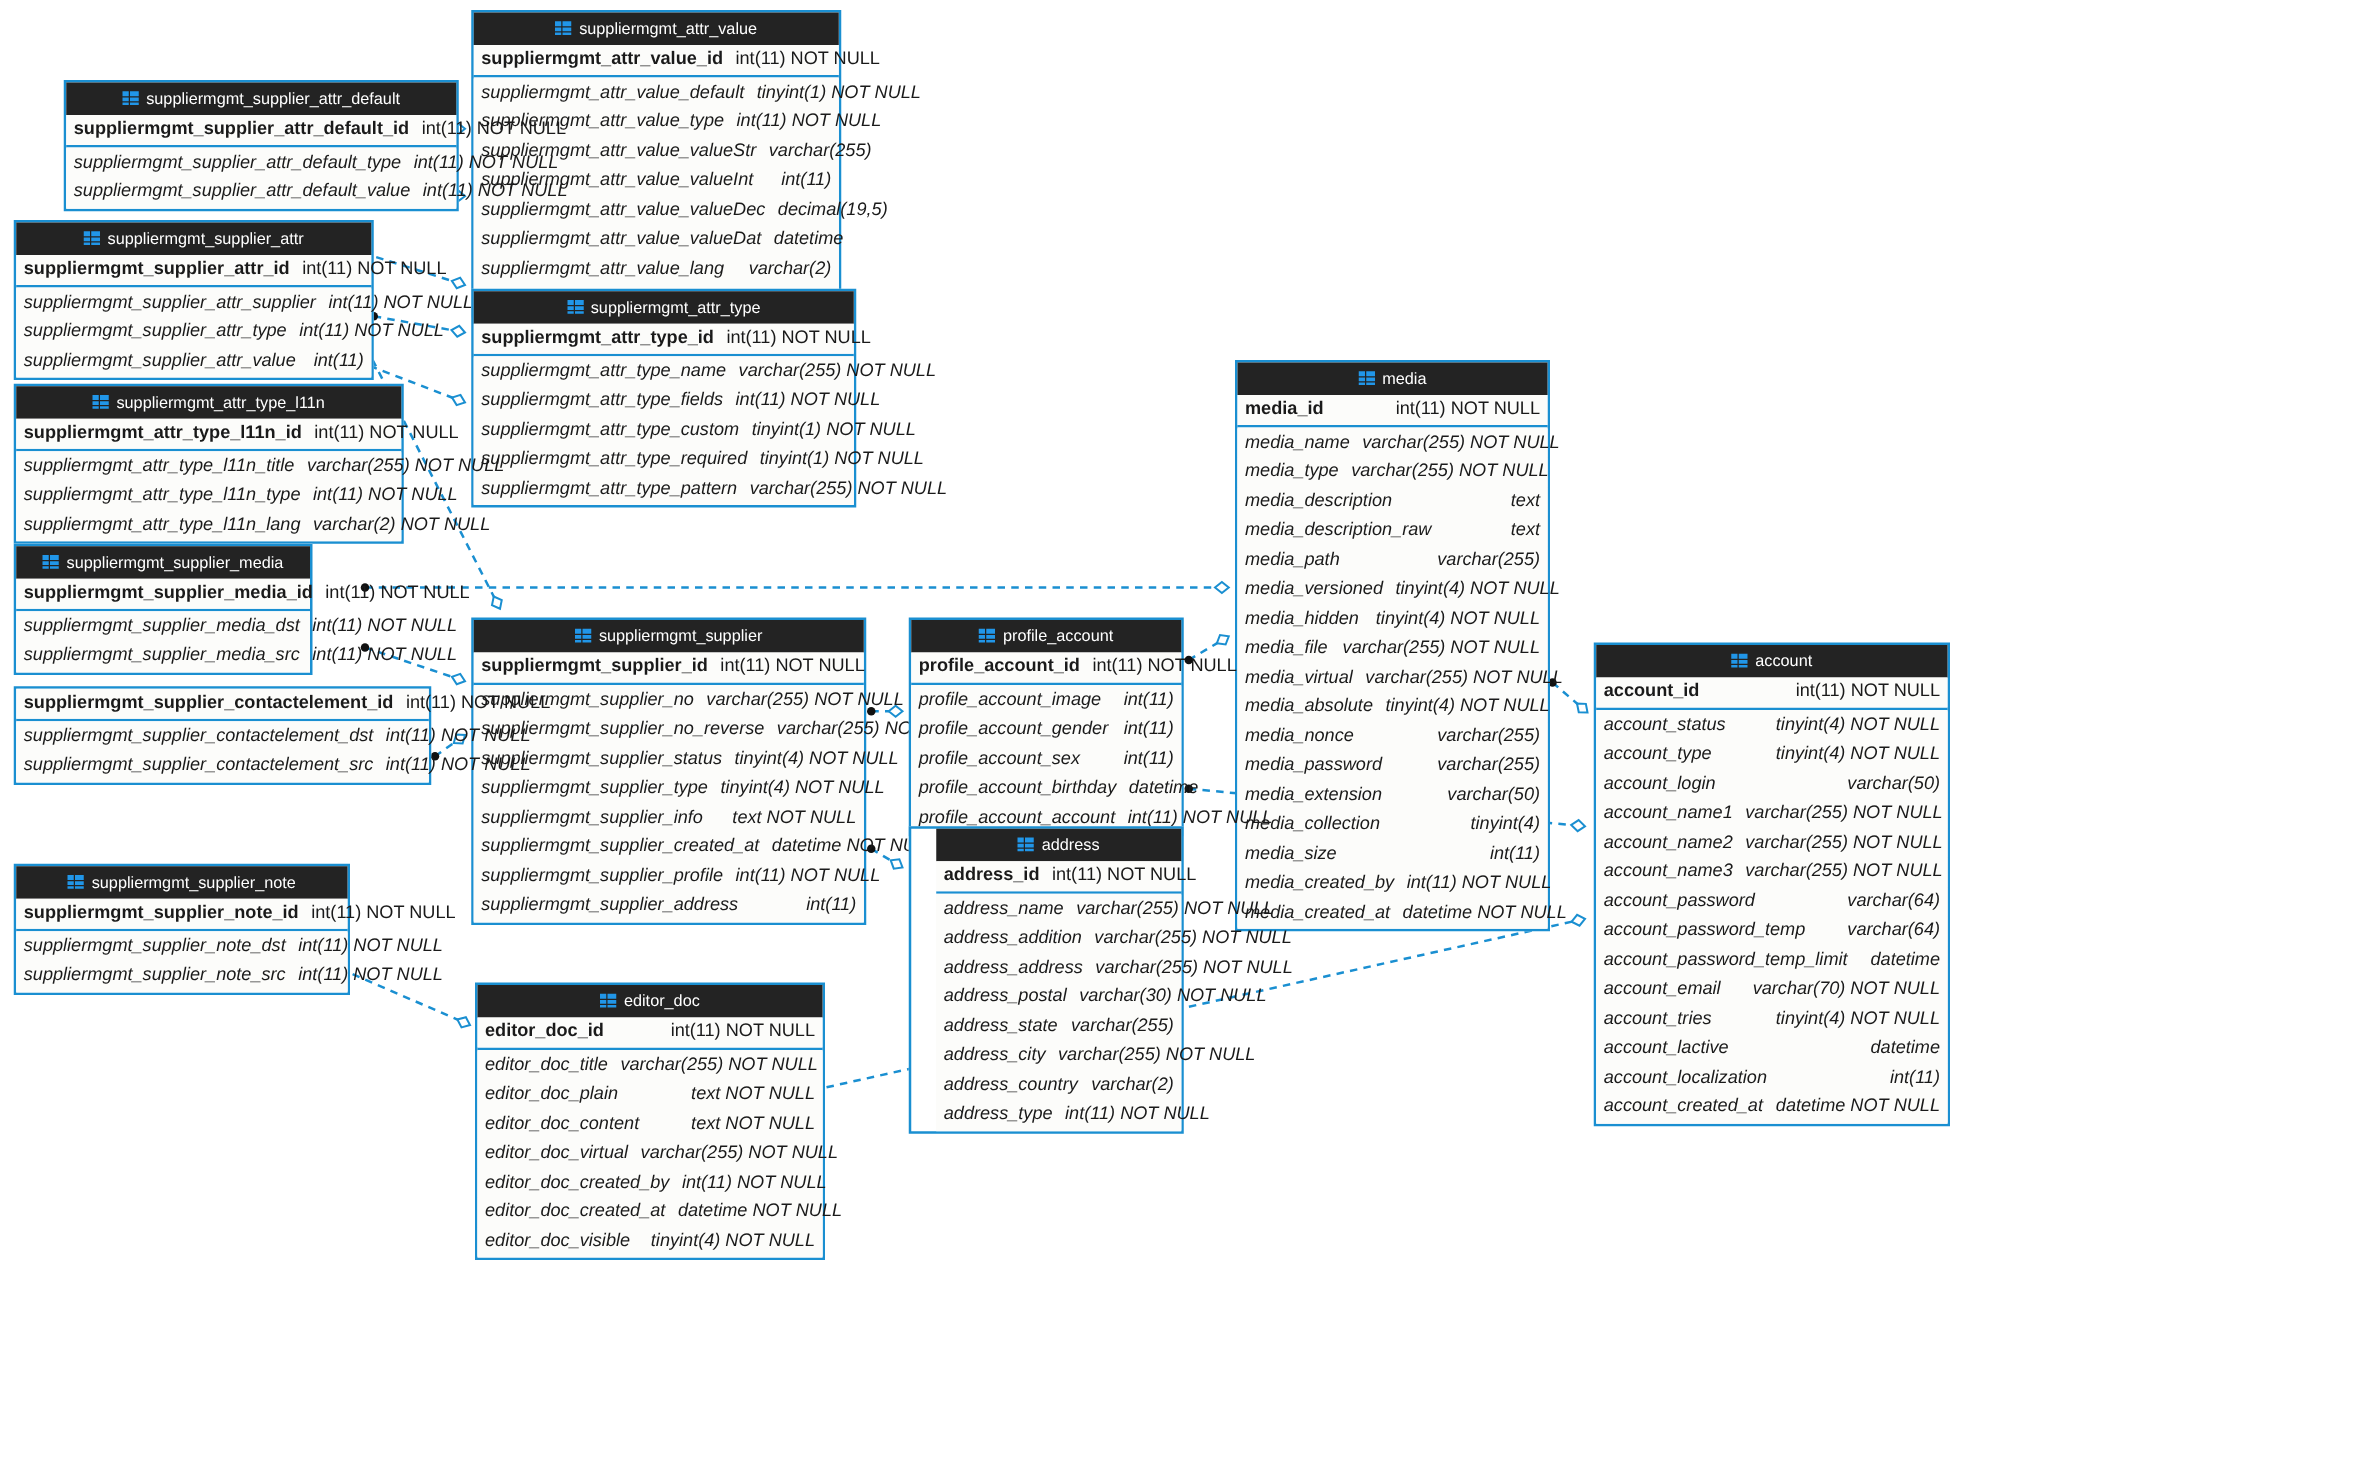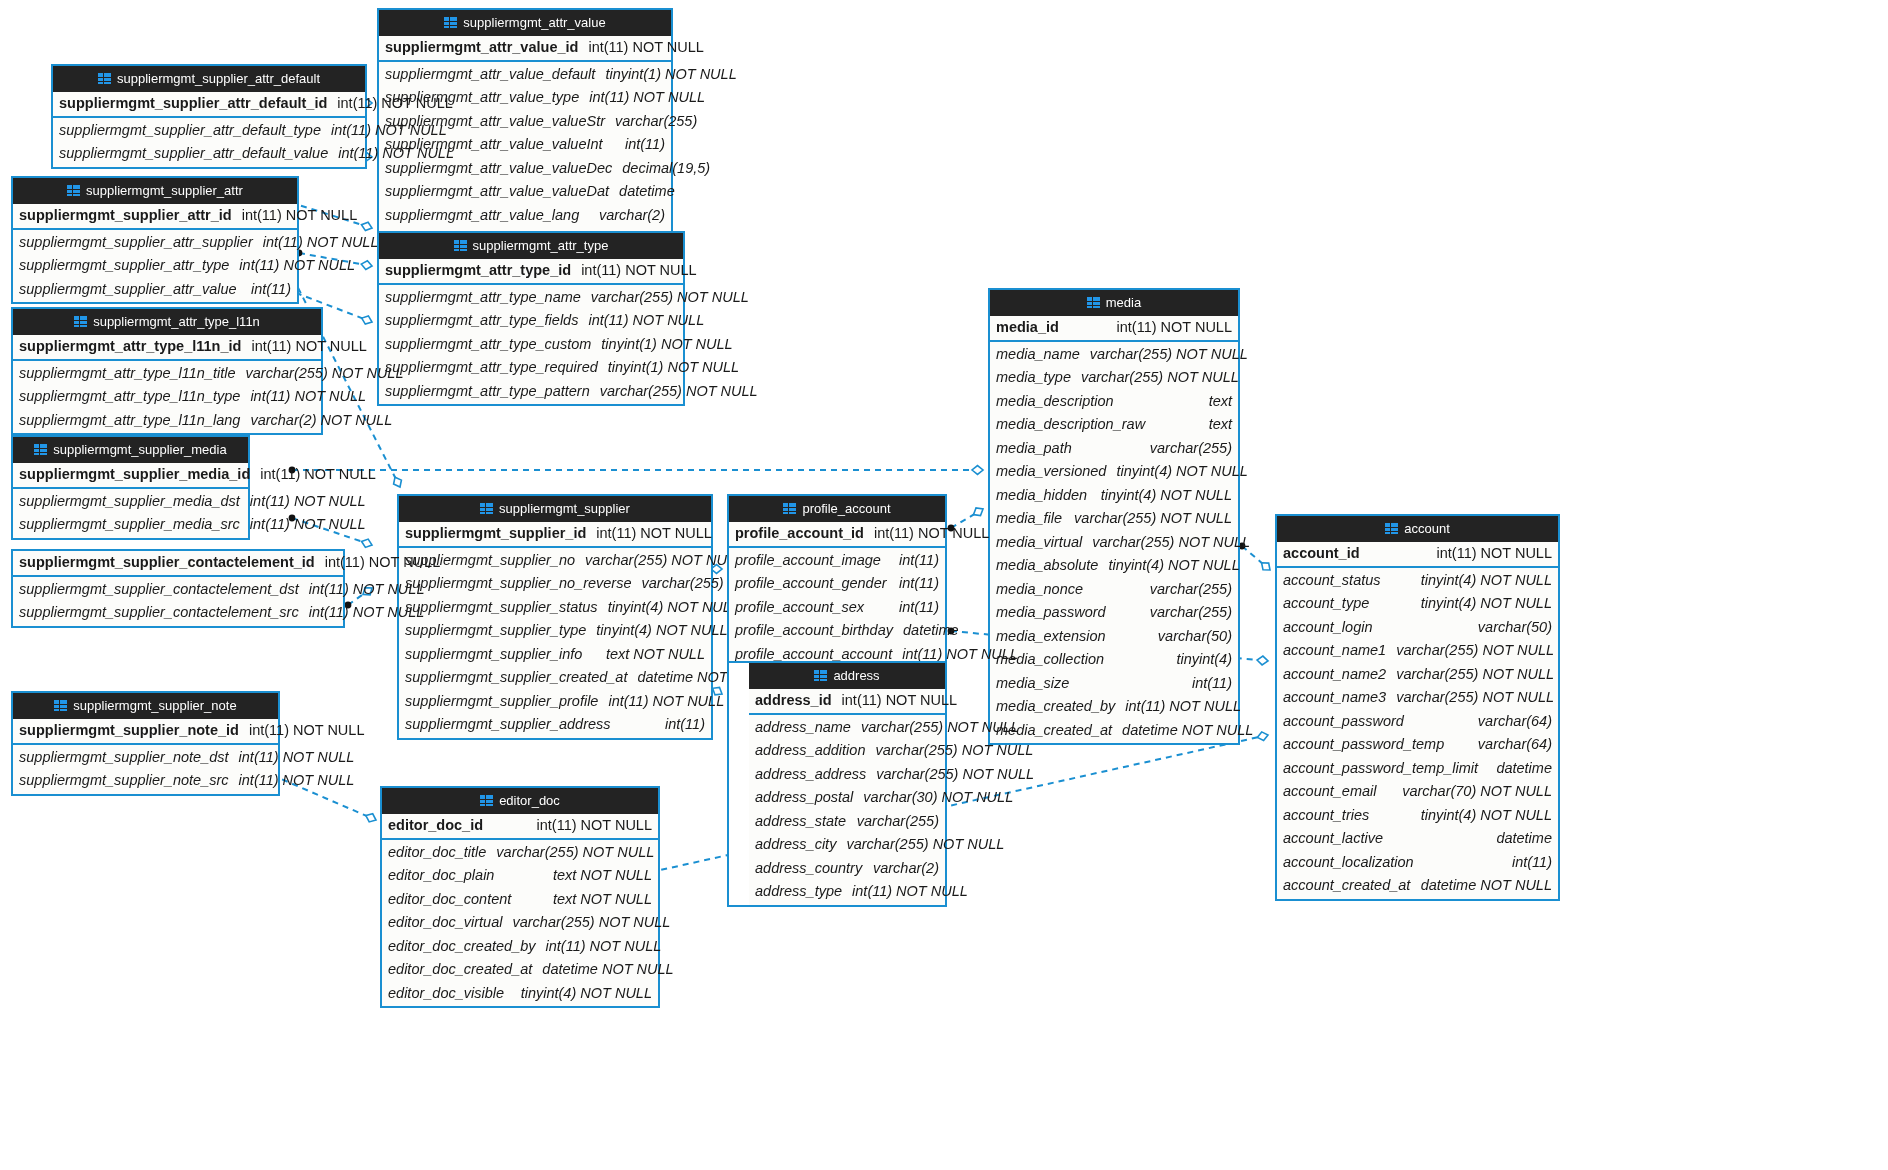--- a/index.html
+++ b/index.html
@@ -476,21 +476,21 @@
         <div class="field">
           <span class="fname">suppliermgmt_supplier_media_dst</span>
           <span class="ftype">int(11) NOT NULL</span>
         </div>
         <div class="field">
           <span class="fname">suppliermgmt_supplier_media_src</span>
           <span class="ftype">int(11) NOT NULL</span>
         </div>
       </div>
     </div>
-    <div class="entity" style="left: 377px; top: 494px; width: 316px; margin-left: 20px;">
+    <div class="entity" style="left: 377px; top: 494px; width: 316px;">
       <div class="entity-header">
         <span class="tbl-icon">
           <i class="r1l"></i>
           <i class="r1r"></i>
           <i class="r2l"></i>
           <i class="r2r"></i>
           <i class="r3l"></i>
           <i class="r3r"></i>
         </span>
         <span>suppliermgmt_supplier</span>

